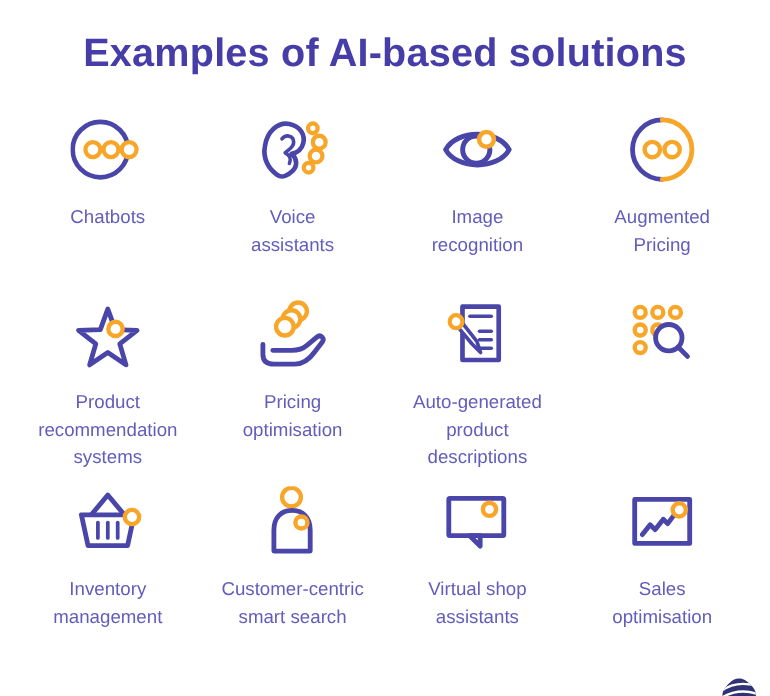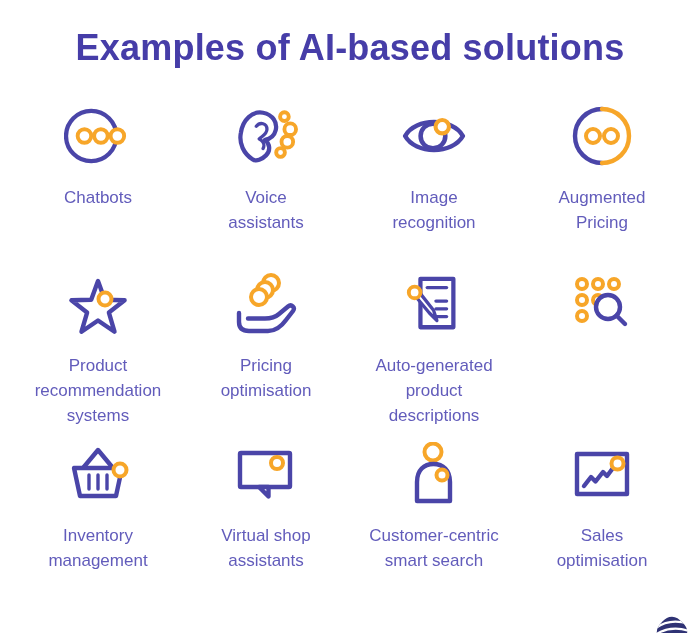--- a/index.html
+++ b/index.html
@@ -197,40 +197,40 @@
           <path class="st thin" d="M 41 32 V 46"></path>
           <circle class="od" cx="54" cy="27" r="6.5"></circle>
         </svg>
       </div>
       <div class="label">Inventory
 management</div>
     </div>
 
     <div class="cell">
       <div class="icon-box">
+        <svg width="60" height="64" viewBox="0 0 60 64">
+          <circle class="od" cx="29" cy="10" r="8.5"></circle>
+          <path class="stw" stroke-width="4" d="M 13 59 L 13 40 C 13 28 20 22 29.5 22 C 39 22 46 28 46 40 L 46 59 Z"></path>
+          <circle class="od" cx="38" cy="33" r="5.5" stroke-width="3.6"></circle>
+        </svg>
+      </div>
+      <div class="label">Customer-centric
+smart search</div>
+    </div>
+
+    <div class="cell">
+      <div class="icon-box">
         <svg width="64" height="58" viewBox="0 0 64 58">
           <rect class="st" x="6" y="8" width="50" height="34" rx="1"></rect>
           <path class="stw" d="M 25 42 L 34.5 51.5 L 34.5 42 Z"></path>
           <circle class="od" cx="43" cy="18" r="6"></circle>
         </svg>
       </div>
       <div class="label">Virtual shop
 assistants</div>
-    </div>
-
-    <div class="cell">
-      <div class="icon-box">
-        <svg width="60" height="64" viewBox="0 0 60 64">
-          <circle class="od" cx="29" cy="10" r="8.5"></circle>
-          <path class="stw" stroke-width="4" d="M 13 59 L 13 40 C 13 28 20 22 29.5 22 C 39 22 46 28 46 40 L 46 59 Z"></path>
-          <circle class="od" cx="38" cy="33" r="5.5" stroke-width="3.6"></circle>
-        </svg>
-      </div>
-      <div class="label">Customer-centric
-smart search</div>
     </div>
 
     <div class="cell">
       <div class="icon-box">
         <svg width="64" height="58" viewBox="0 0 64 58">
           <rect class="st" x="7" y="9" width="50" height="40"></rect>
           <path class="st" stroke-width="4" d="M 14 41 L 21 32 L 25.5 36.5 L 33 27 L 37 31 L 46 19"></path>
           <circle class="od" cx="47.5" cy="18.5" r="6"></circle>
         </svg>
       </div>

